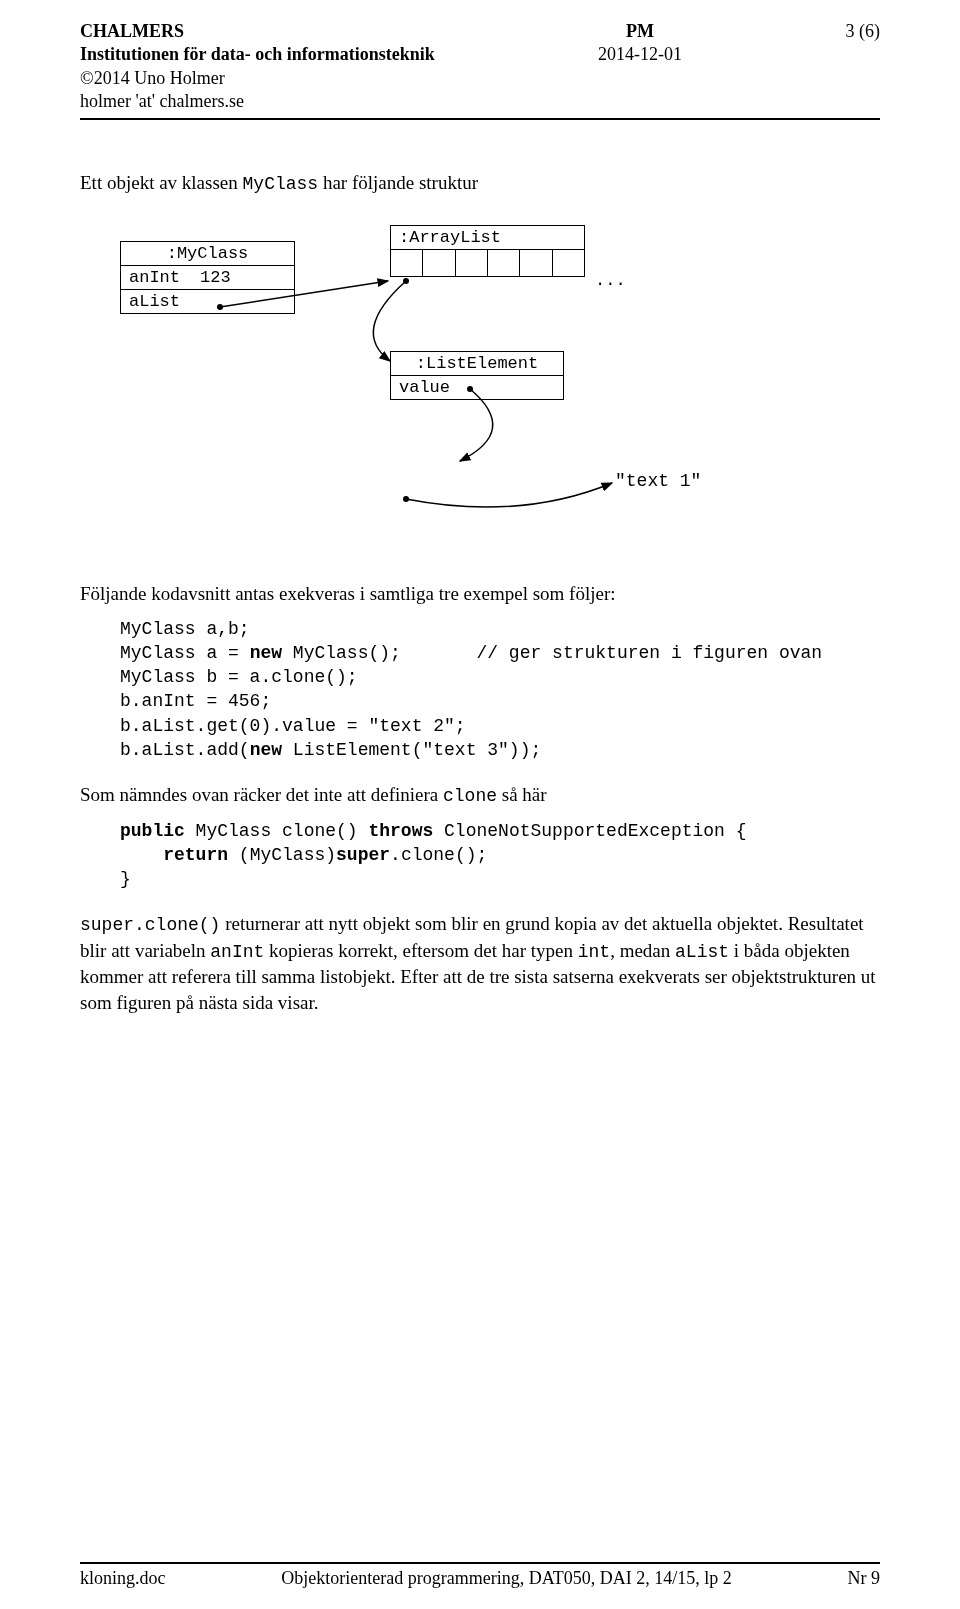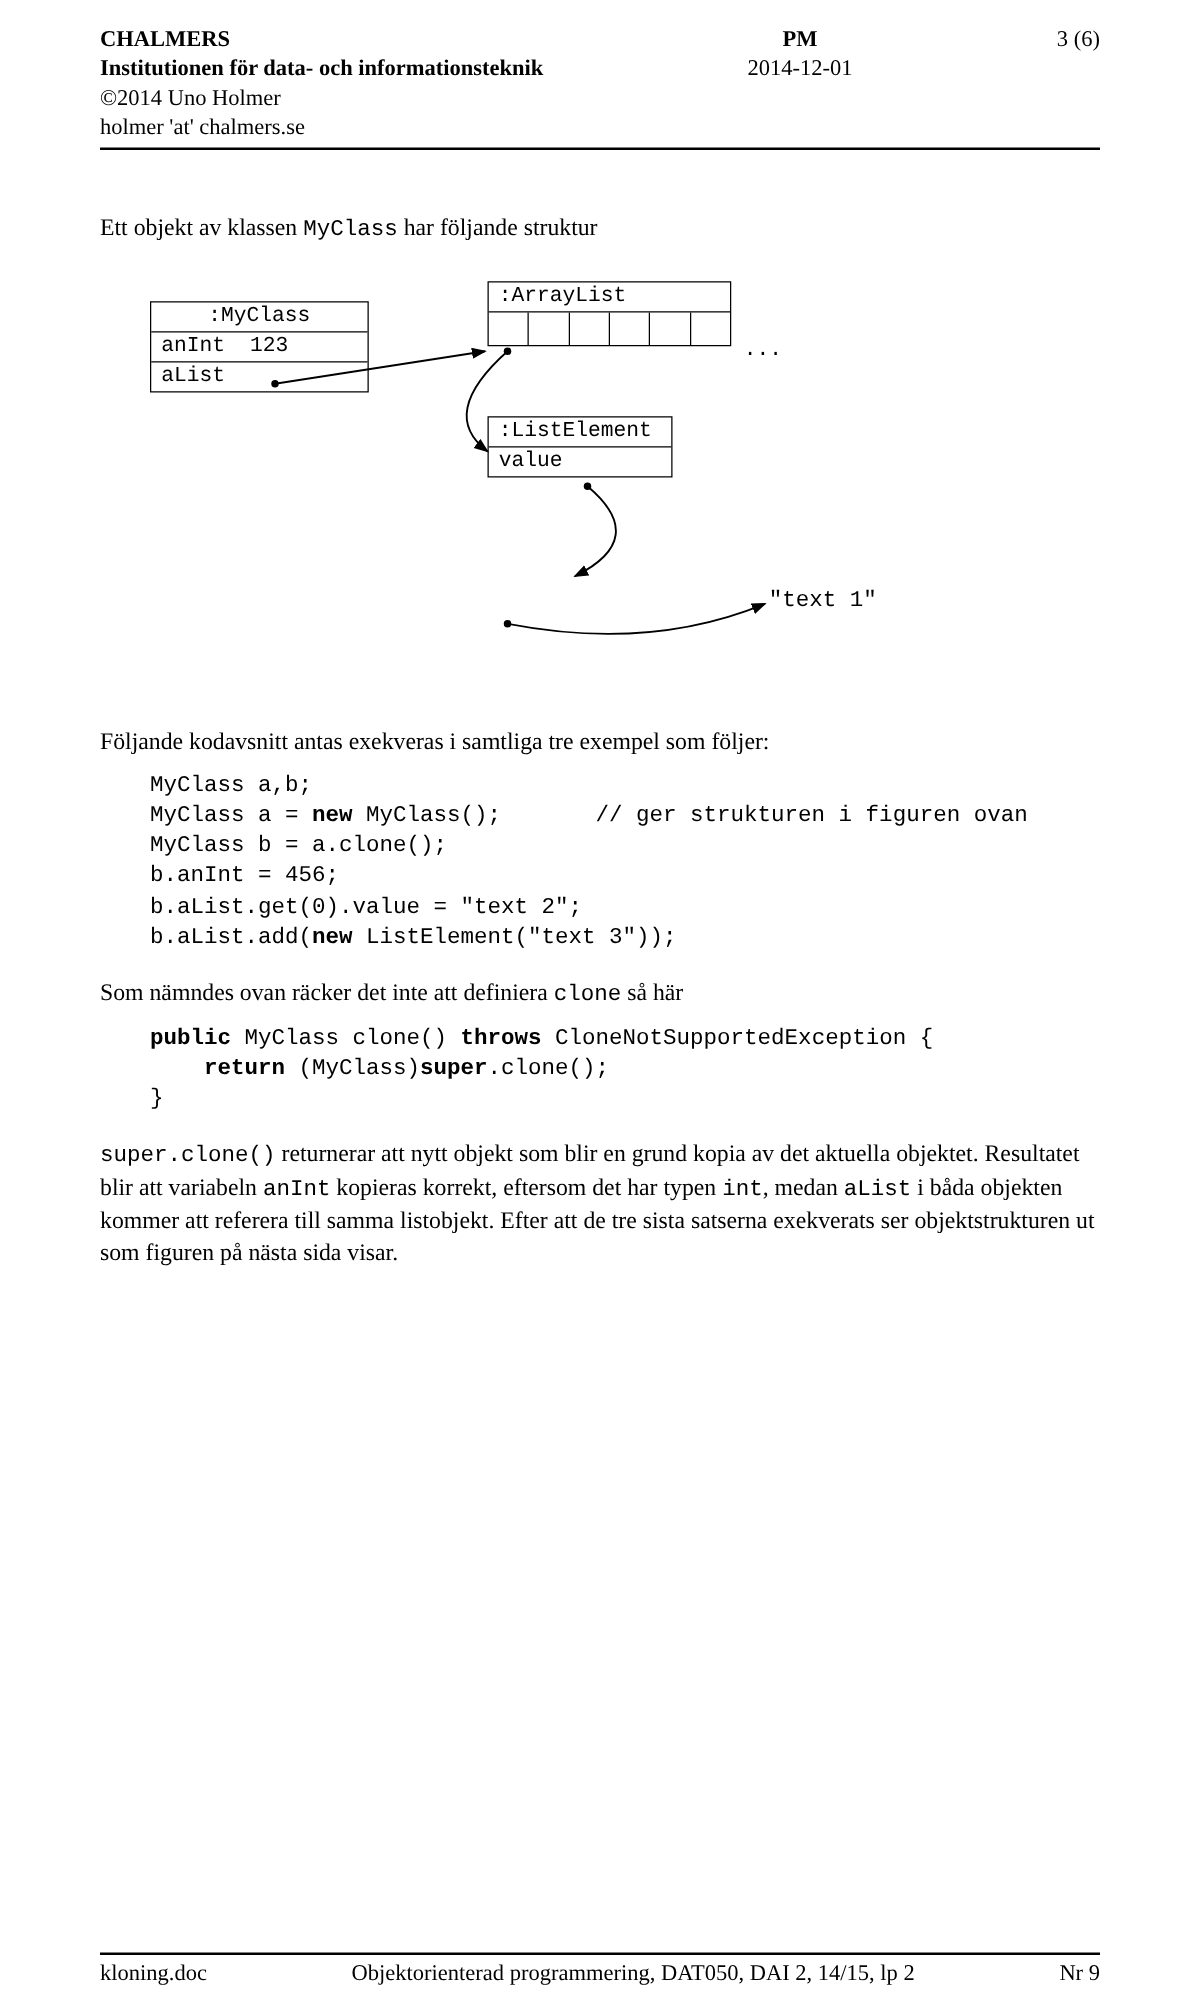--- a/index.html
+++ b/index.html
@@ -191,21 +191,21 @@
         <div></div>
           <div></div>
           <div></div>
           <div></div>
           <div></div>
           <div></div>
       </div>
     </div>
     <div style="position:absolute; left:505px; top:50px; font-family:'Courier New',monospace; font-size:17px;">...</div>
 
-    <div class="box" style="left:300px; top:112px; width:148px;">
+    <div class="box" style="left:300px; top:130px; width:174px;text-align:center;">
       <div class="title">:ListElement</div>
       <div class="sep"></div>
       <div class="row">
         <span>value</span>
       </div>
     </div>
 
 
     <div style="position:absolute; left:525px; top:250px; font-family:'Courier New',monospace; font-size:18px;">"text 1"</div>
 

